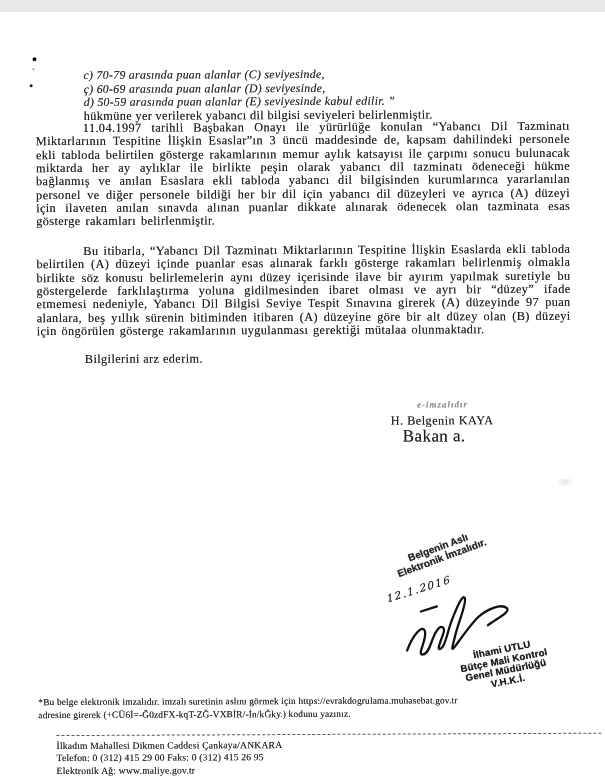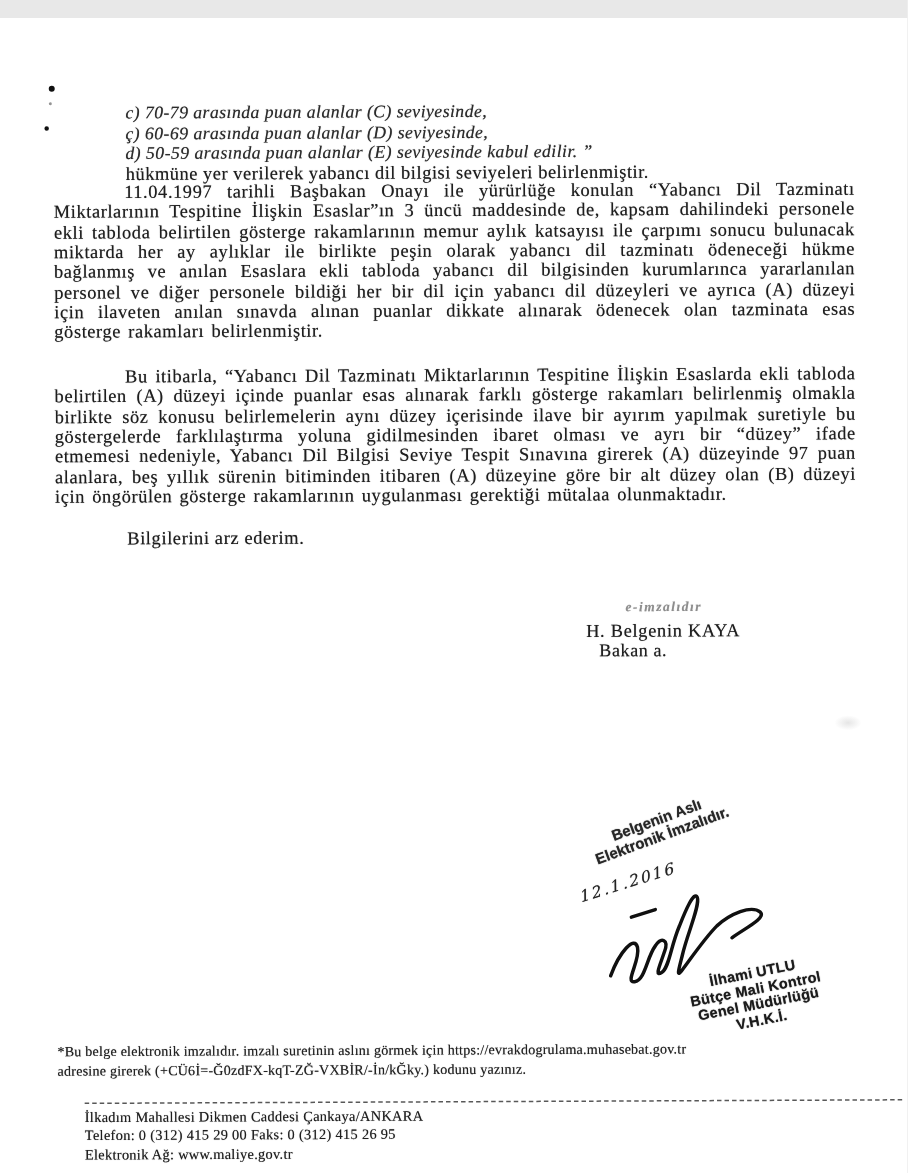--- a/index.html
+++ b/index.html
@@ -16,21 +16,21 @@
   }
   .body-line{left:85px;font-size:12.3px;line-height:13.4px;letter-spacing:0.35px;white-space:nowrap;}
   .para{
     left:37px;width:534px;font-size:12.3px;line-height:13.35px;
     letter-spacing:0.38px;word-spacing:1.4px;text-align:justify;text-indent:47px;
   }
   .closing{left:85px;font-size:12.3px;letter-spacing:0.4px;}
   .sig-center{text-align:center;}
   .esign-note{left:375px;top:388px;width:135px;font-size:9px;font-style:italic;opacity:0.5;letter-spacing:1px;font-weight:bold;}
   .sig-name{left:372px;top:402px;width:140px;font-size:12.2px;letter-spacing:0.5px;}
-  .sig-acting{left:352px;top:415px;width:140px;font-size:12px;letter-spacing:0.4px;}
+  .sig-acting{left:364px;top:415px;width:140px;font-size:17px;letter-spacing:0.4px;}
   .sig-role{left:372px;top:428px;width:140px;font-size:11.8px;letter-spacing:0.4px;}
   .estamp{
     left:380px;top:551px;width:118px;text-align:center;
     font-family:"Liberation Sans", sans-serif;font-weight:bold;font-size:10px;line-height:11px;
     color:#272727;transform:rotate(-20deg);transform-origin:0 0;
     text-shadow:0 0 0.7px rgba(30,30,30,0.8);
   }
   .estamp-date{
     left:385px;top:581px;width:80px;font-family:"DejaVu Serif", serif;font-style:italic;
     font-size:10.5px;color:#222;transform:rotate(-17deg) skewX(-6deg);transform-origin:0 0;

